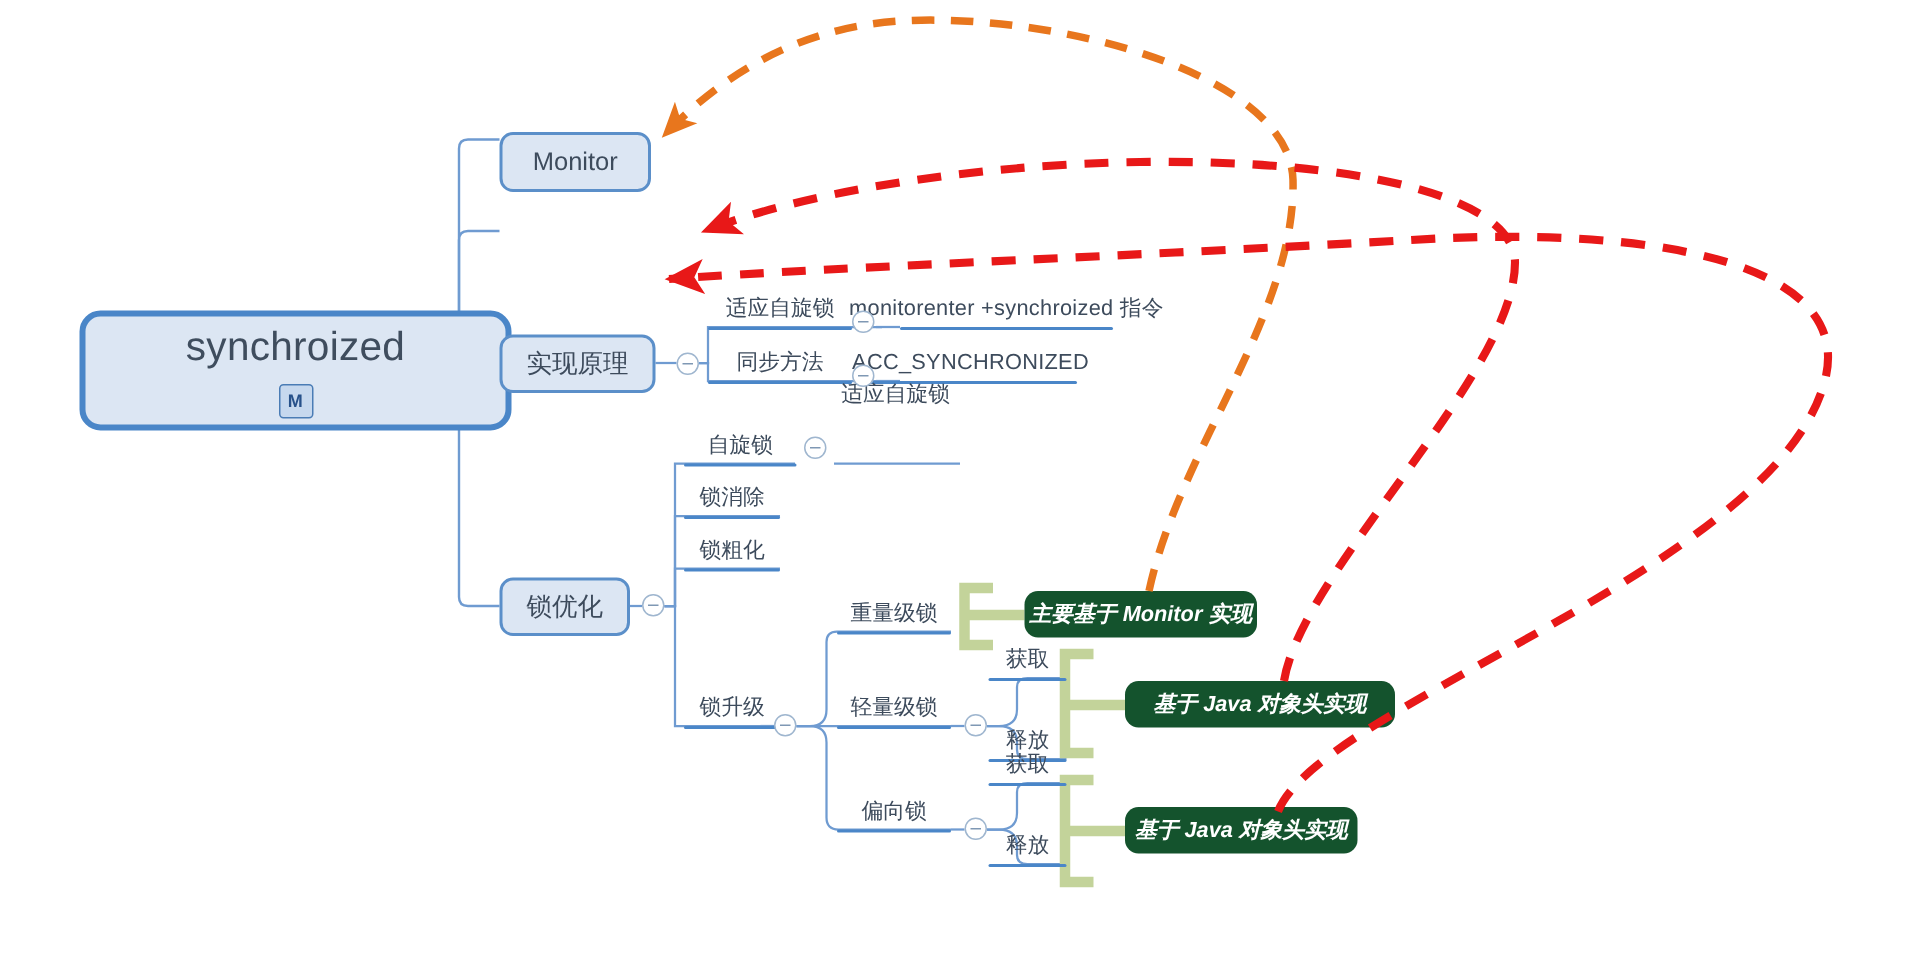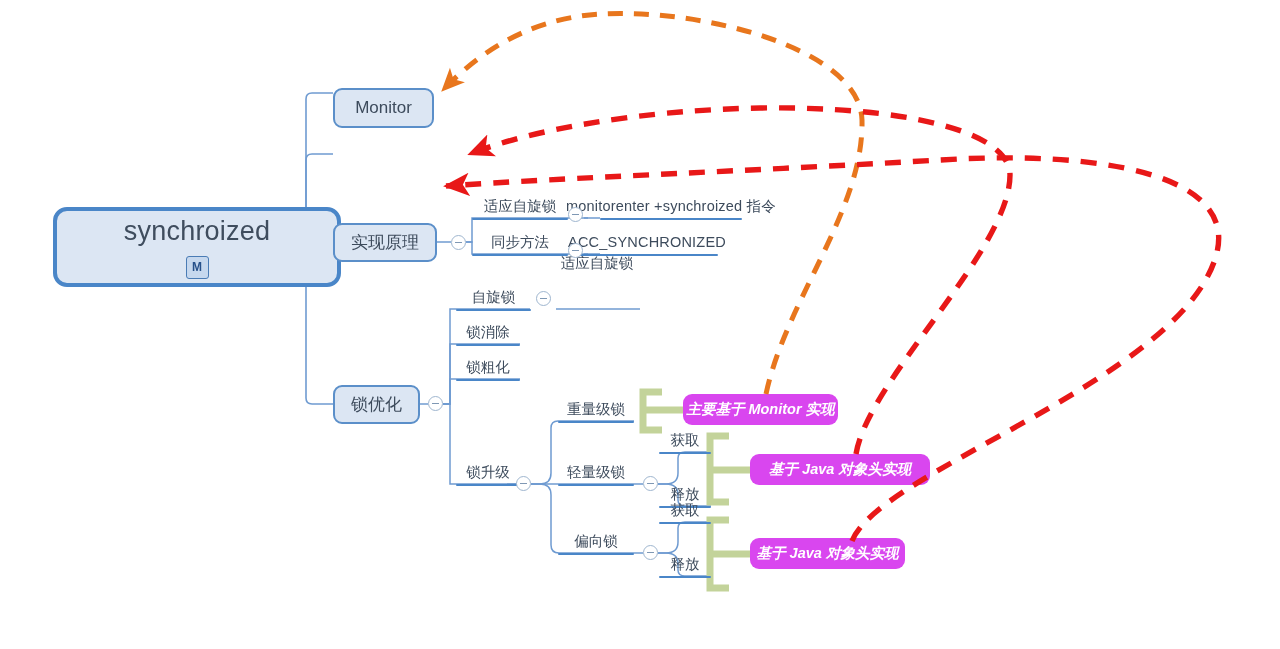--- a/index.html
+++ b/index.html
@@ -95,21 +95,21 @@
     background: #4a86c8;
     border-radius: 1px;
   }
   .node-leaf.wide .txt { letter-spacing: .2px; }
 
   
   .callout {
     position: absolute;
     z-index: 4;
     box-sizing: border-box;
-    background: #d946ef;
+    background: #14532d;
     border-radius: 9px;
     display: flex;
     align-items: center;
     justify-content: center;
     color: #ffffff;
     font-size: 14.5px;
     font-weight: bold;
     font-style: italic;
     white-space: nowrap;
     padding: 0 14px;

